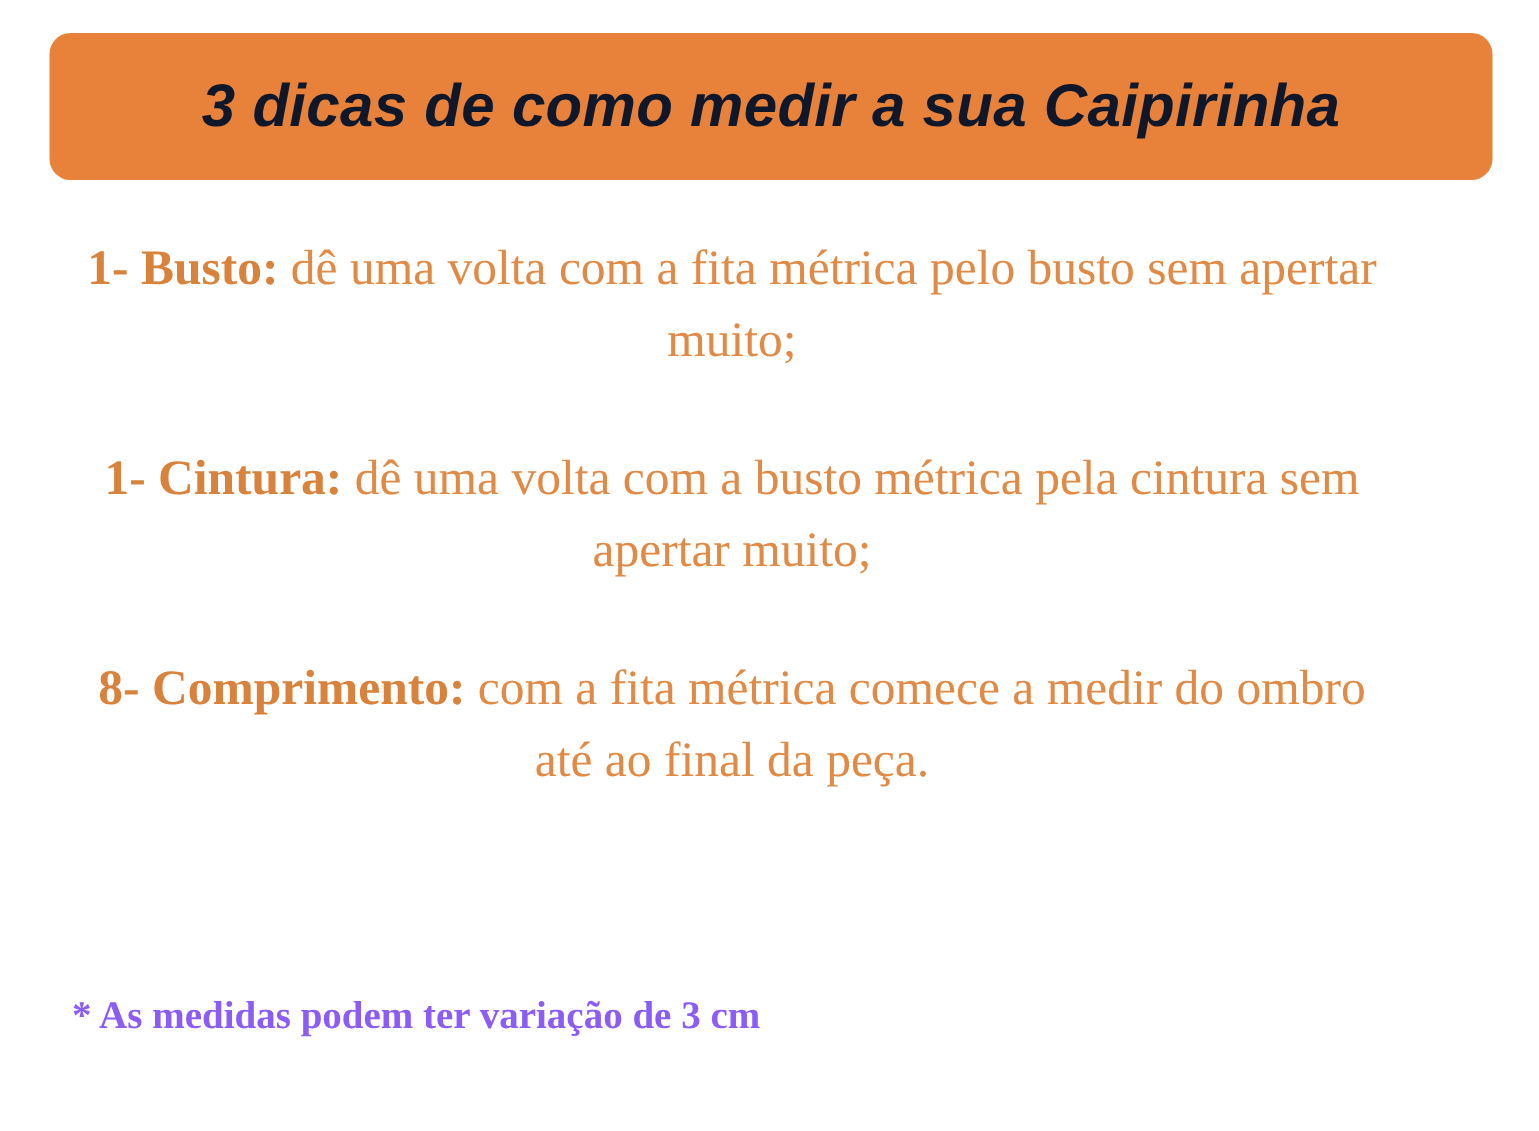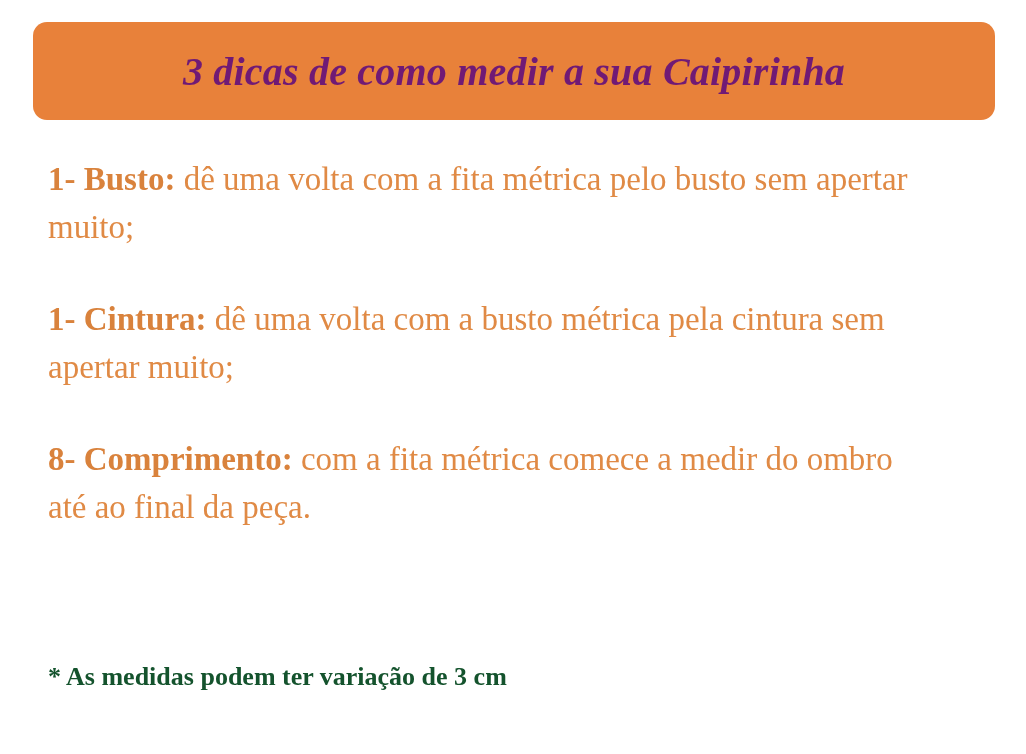--- a/index.html
+++ b/index.html
@@ -27,51 +27,52 @@
     width: 962px;
     height: 98px;
     background: #e8813a;
     border-radius: 14px;
     display: flex;
     align-items: center;
     justify-content: center;
     box-sizing: border-box;
   }
   .banner-title {
-    color: #701a75;
-    font-family: Liberation Serif, serif;
+    color: #0f172a;
+    font-family: Liberation Sans, sans-serif;
     font-weight: bold;
     font-style: italic;
     font-size: 40px;
     letter-spacing: 0.2px;
     white-space: nowrap;
   }
   .content {
     position: absolute;
     left: 48px;
     top: 155px;
     width: 930px;
   }
   .tip {
     color: #e08a45;
     font-family: "Liberation Serif", serif;
     font-size: 33px;
     line-height: 48px;
     margin-bottom: 44px;
     max-width: 880px;
+    text-align: center;
   }
   .tip .lead {
     font-weight: bold;
     color: #d9823c;
   }
   .note {
     position: absolute;
     left: 48px;
     top: 662px;
-    color: #14532d;
+    color: #8b5cf6;
     font-family: "Liberation Serif", serif;
     font-weight: bold;
     font-size: 26px;
   }
 </style>
 </head>
 <body>
 
 <div class="page">
 

